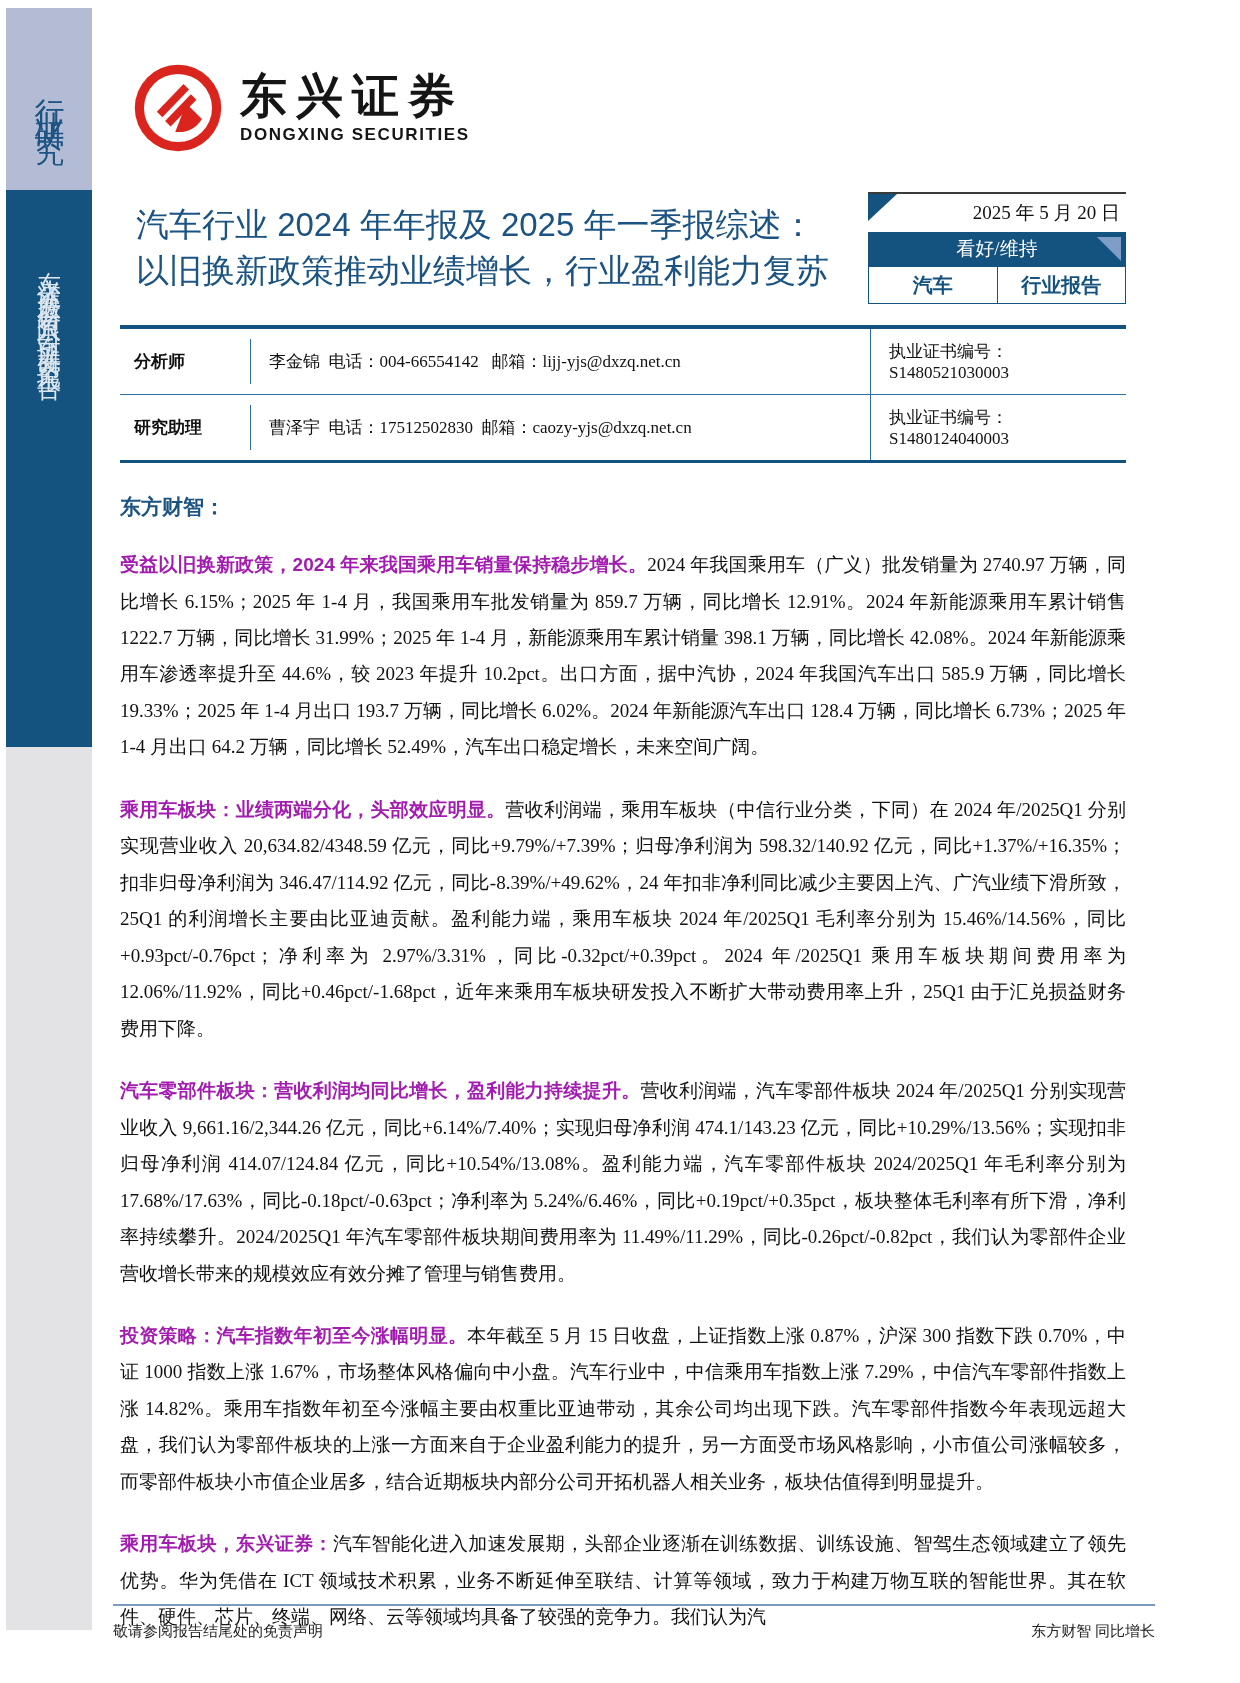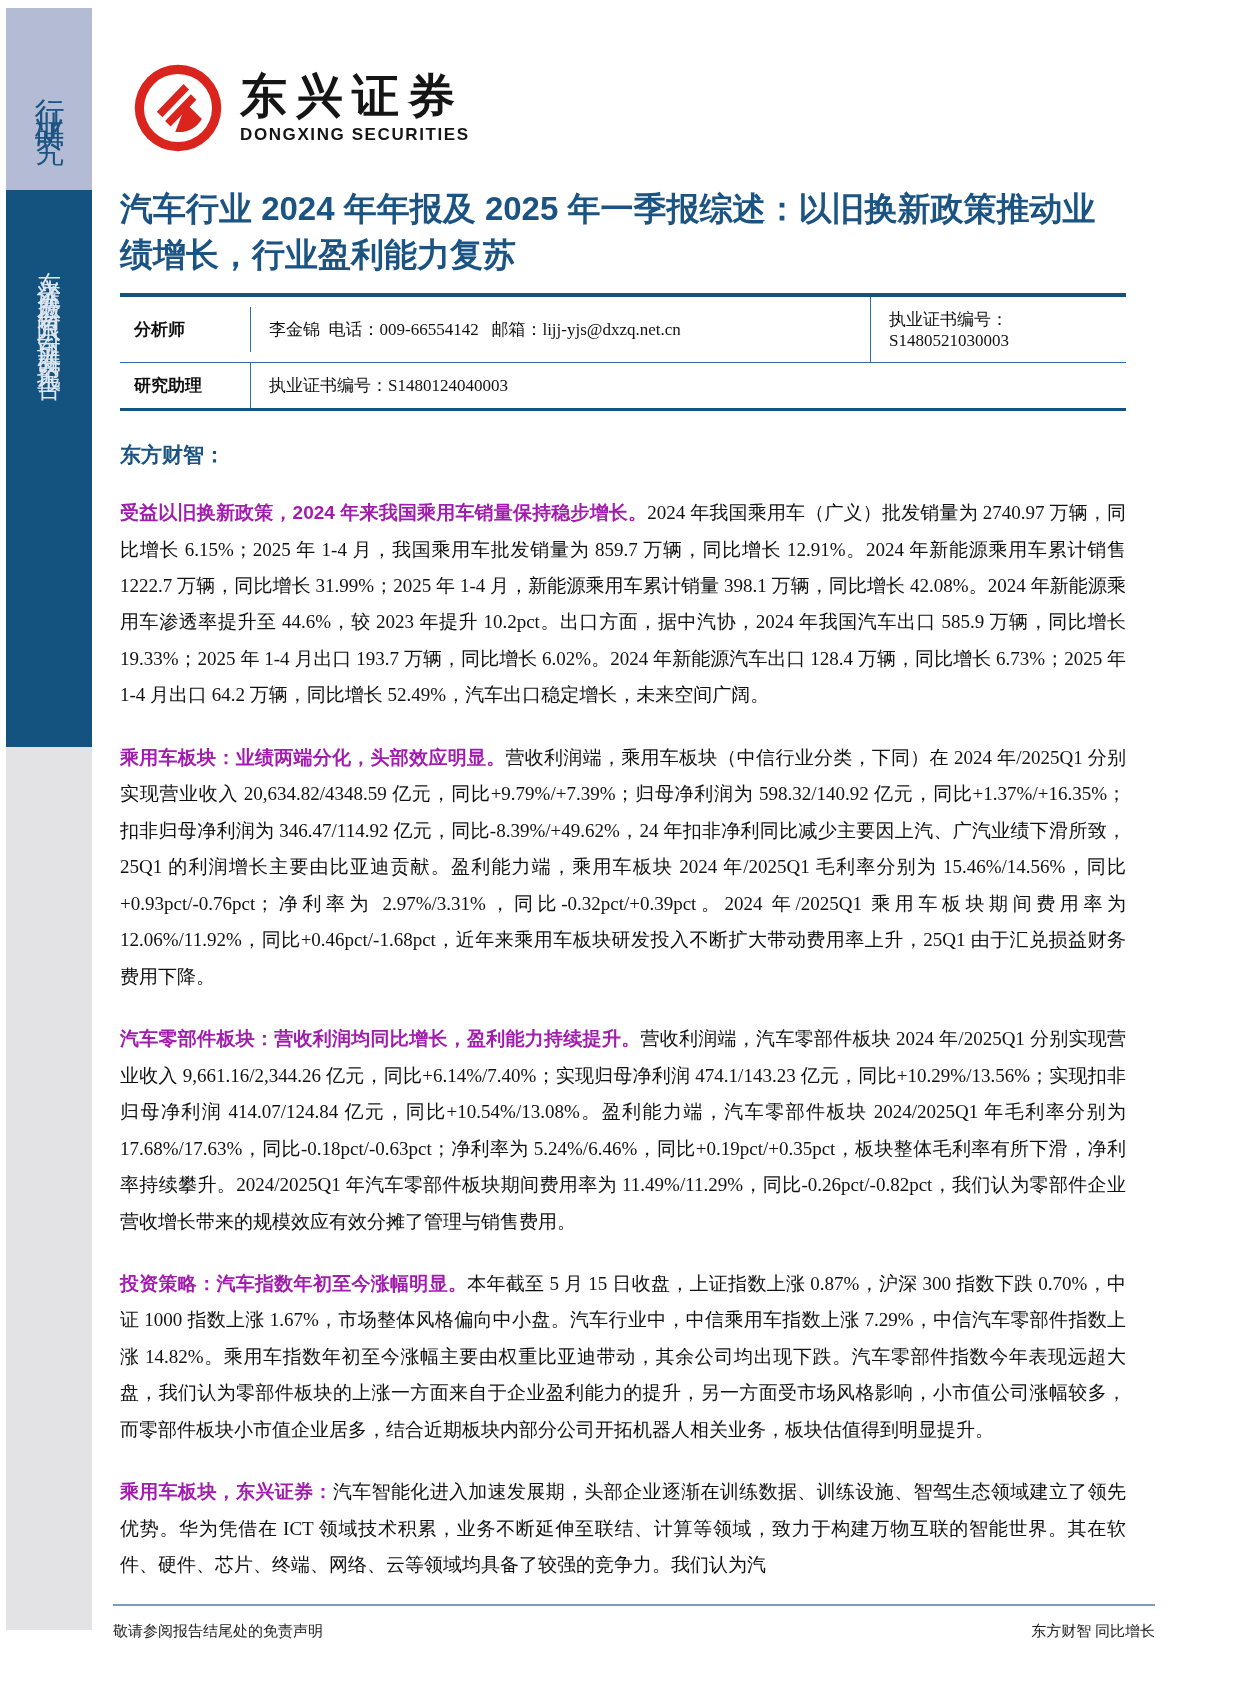--- a/index.html
+++ b/index.html
@@ -21,22 +21,22 @@
 
   .brand-row{display:flex;align-items:center;margin-top:52px;height:112px;}
   .logo-icon{width:92px;height:92px;flex:0 0 auto;margin-left:12px;}
   .brand-text{margin-left:16px;}
   .brand-cn{font-family:"Liberation Sans","DejaVu Sans",sans-serif;font-weight:bold;font-size:47px;
             letter-spacing:9px;color:#151515;line-height:1.05;}
   .brand-en{font-family:"Liberation Sans","DejaVu Sans",sans-serif;font-weight:bold;font-size:17px;
             letter-spacing:1.6px;color:#151515;margin-top:4px;}
 
   .title-row{display:flex;margin-top:22px;}
-  .report-title{flex:1;margin:0;padding-right:22px;font-family:"Liberation Sans","DejaVu Sans",sans-serif;
-                font-weight:bold;font-size:33px;line-height:1.38;color:#1b5382;}
+  .report-title{flex:1;margin:16px;padding-right:22px;font-family:"Liberation Sans","DejaVu Sans",sans-serif;
+                font-weight:normal;font-size:33px;line-height:1.38;color:#1b5382;}
   .meta-box{width:258px;flex:0 0 auto;margin-top:6px;}
   .meta-date{position:relative;border-top:2px solid #3a3a3a;height:38px;display:flex;align-items:center;
              justify-content:flex-end;padding-right:6px;font-size:19px;color:#111;}
   .tri-dark{position:absolute;left:0;top:0;width:0;height:0;
             border-top:27px solid #14527f;border-right:29px solid transparent;}
   .meta-rating{position:relative;background:#14527f;height:34px;display:flex;align-items:center;
                justify-content:center;color:#ffffff;font-size:19px;}
   .tri-light{position:absolute;right:5px;top:5px;width:0;height:0;
              border-top:24px solid #7e9dc7;border-left:24px solid transparent;}
   .meta-cells{display:flex;border:1px solid #14527f;height:36px;
@@ -92,30 +92,45 @@
         </g>
       </svg>
       <div class="brand-text">
         <div class="brand-cn">东兴证券</div>
         <div class="brand-en">DONGXING SECURITIES</div>
       </div>
     </div>
 
     <div class="title-row">
       <h1 class="report-title">汽车行业 2024 年年报及 2025 年一季报综述：以旧换新政策推动业绩增长，行业盈利能力复苏</h1>
+      <div class="meta-box">
+        <div class="meta-date">
+          <span class="tri-dark"></span>
+          <span>2025 年 5 月 20 日</span>
+        </div>
+        <div class="meta-rating">
+          <span>看好/维持</span>
+          <span class="tri-light"></span>
+        </div>
+        <div class="meta-cells">
+          <span class="meta-cell">汽车</span>
+          <span class="meta-cell">行业报告</span>
+        </div>
+      </div>
     </div>
 
     <div class="analyst-table">
       <div class="analyst-row">
         <div class="a-role">分析师</div>
-        <div class="a-detail">李金锦  电话：009-66554142   邮箱：lijj-yjs@dxzq.net.cn</div>
+        <div class="a-detail">李金锦  电话：004-66554142   邮箱：lijj-yjs@dxzq.net.cn</div>
         <div class="a-cert">执业证书编号：S1480521030003</div>
       </div>
       <div class="analyst-row">
         <div class="a-role">研究助理</div>
+        <div class="a-detail">曹泽宇  电话：17512502830  邮箱：caozy-yjs@dxzq.net.cn</div>
         <div class="a-cert">执业证书编号：S1480124040003</div>
       </div>
     </div>
 
     <div class="summary-heading">东方财智：</div>
 
     <div class="paragraphs">
       <p><b>受益以旧换新政策，2024 年来我国乘用车销量保持稳步增长。</b><span>2024 年我国乘用车（广义）批发销量为 2740.97 万辆，同比增长 6.15%；2025 年 1-4 月，我国乘用车批发销量为 859.7 万辆，同比增长 12.91%。2024 年新能源乘用车累计销售 1222.7 万辆，同比增长 31.99%；2025 年 1-4 月，新能源乘用车累计销量 398.1 万辆，同比增长 42.08%。2024 年新能源乘用车渗透率提升至 44.6%，较 2023 年提升 10.2pct。出口方面，据中汽协，2024 年我国汽车出口 585.9 万辆，同比增长 19.33%；2025 年 1-4 月出口 193.7 万辆，同比增长 6.02%。2024 年新能源汽车出口 128.4 万辆，同比增长 6.73%；2025 年 1-4 月出口 64.2 万辆，同比增长 52.49%，汽车出口稳定增长，未来空间广阔。</span></p>
       <p><b>乘用车板块：业绩两端分化，头部效应明显。</b><span>营收利润端，乘用车板块（中信行业分类，下同）在 2024 年/2025Q1 分别实现营业收入 20,634.82/4348.59 亿元，同比+9.79%/+7.39%；归母净利润为 598.32/140.92 亿元，同比+1.37%/+16.35%；扣非归母净利润为 346.47/114.92 亿元，同比-8.39%/+49.62%，24 年扣非净利同比减少主要因上汽、广汽业绩下滑所致，25Q1 的利润增长主要由比亚迪贡献。盈利能力端，乘用车板块 2024 年/2025Q1 毛利率分别为 15.46%/14.56%，同比+0.93pct/-0.76pct；净利率为 2.97%/3.31%，同比-0.32pct/+0.39pct。2024 年/2025Q1 乘用车板块期间费用率为 12.06%/11.92%，同比+0.46pct/-1.68pct，近年来乘用车板块研发投入不断扩大带动费用率上升，25Q1 由于汇兑损益财务费用下降。</span></p>
       <p><b>汽车零部件板块：营收利润均同比增长，盈利能力持续提升。</b><span>营收利润端，汽车零部件板块 2024 年/2025Q1 分别实现营业收入 9,661.16/2,344.26 亿元，同比+6.14%/7.40%；实现归母净利润 474.1/143.23 亿元，同比+10.29%/13.56%；实现扣非归母净利润 414.07/124.84 亿元，同比+10.54%/13.08%。盈利能力端，汽车零部件板块 2024/2025Q1 年毛利率分别为 17.68%/17.63%，同比-0.18pct/-0.63pct；净利率为 5.24%/6.46%，同比+0.19pct/+0.35pct，板块整体毛利率有所下滑，净利率持续攀升。2024/2025Q1 年汽车零部件板块期间费用率为 11.49%/11.29%，同比-0.26pct/-0.82pct，我们认为零部件企业营收增长带来的规模效应有效分摊了管理与销售费用。</span></p>

